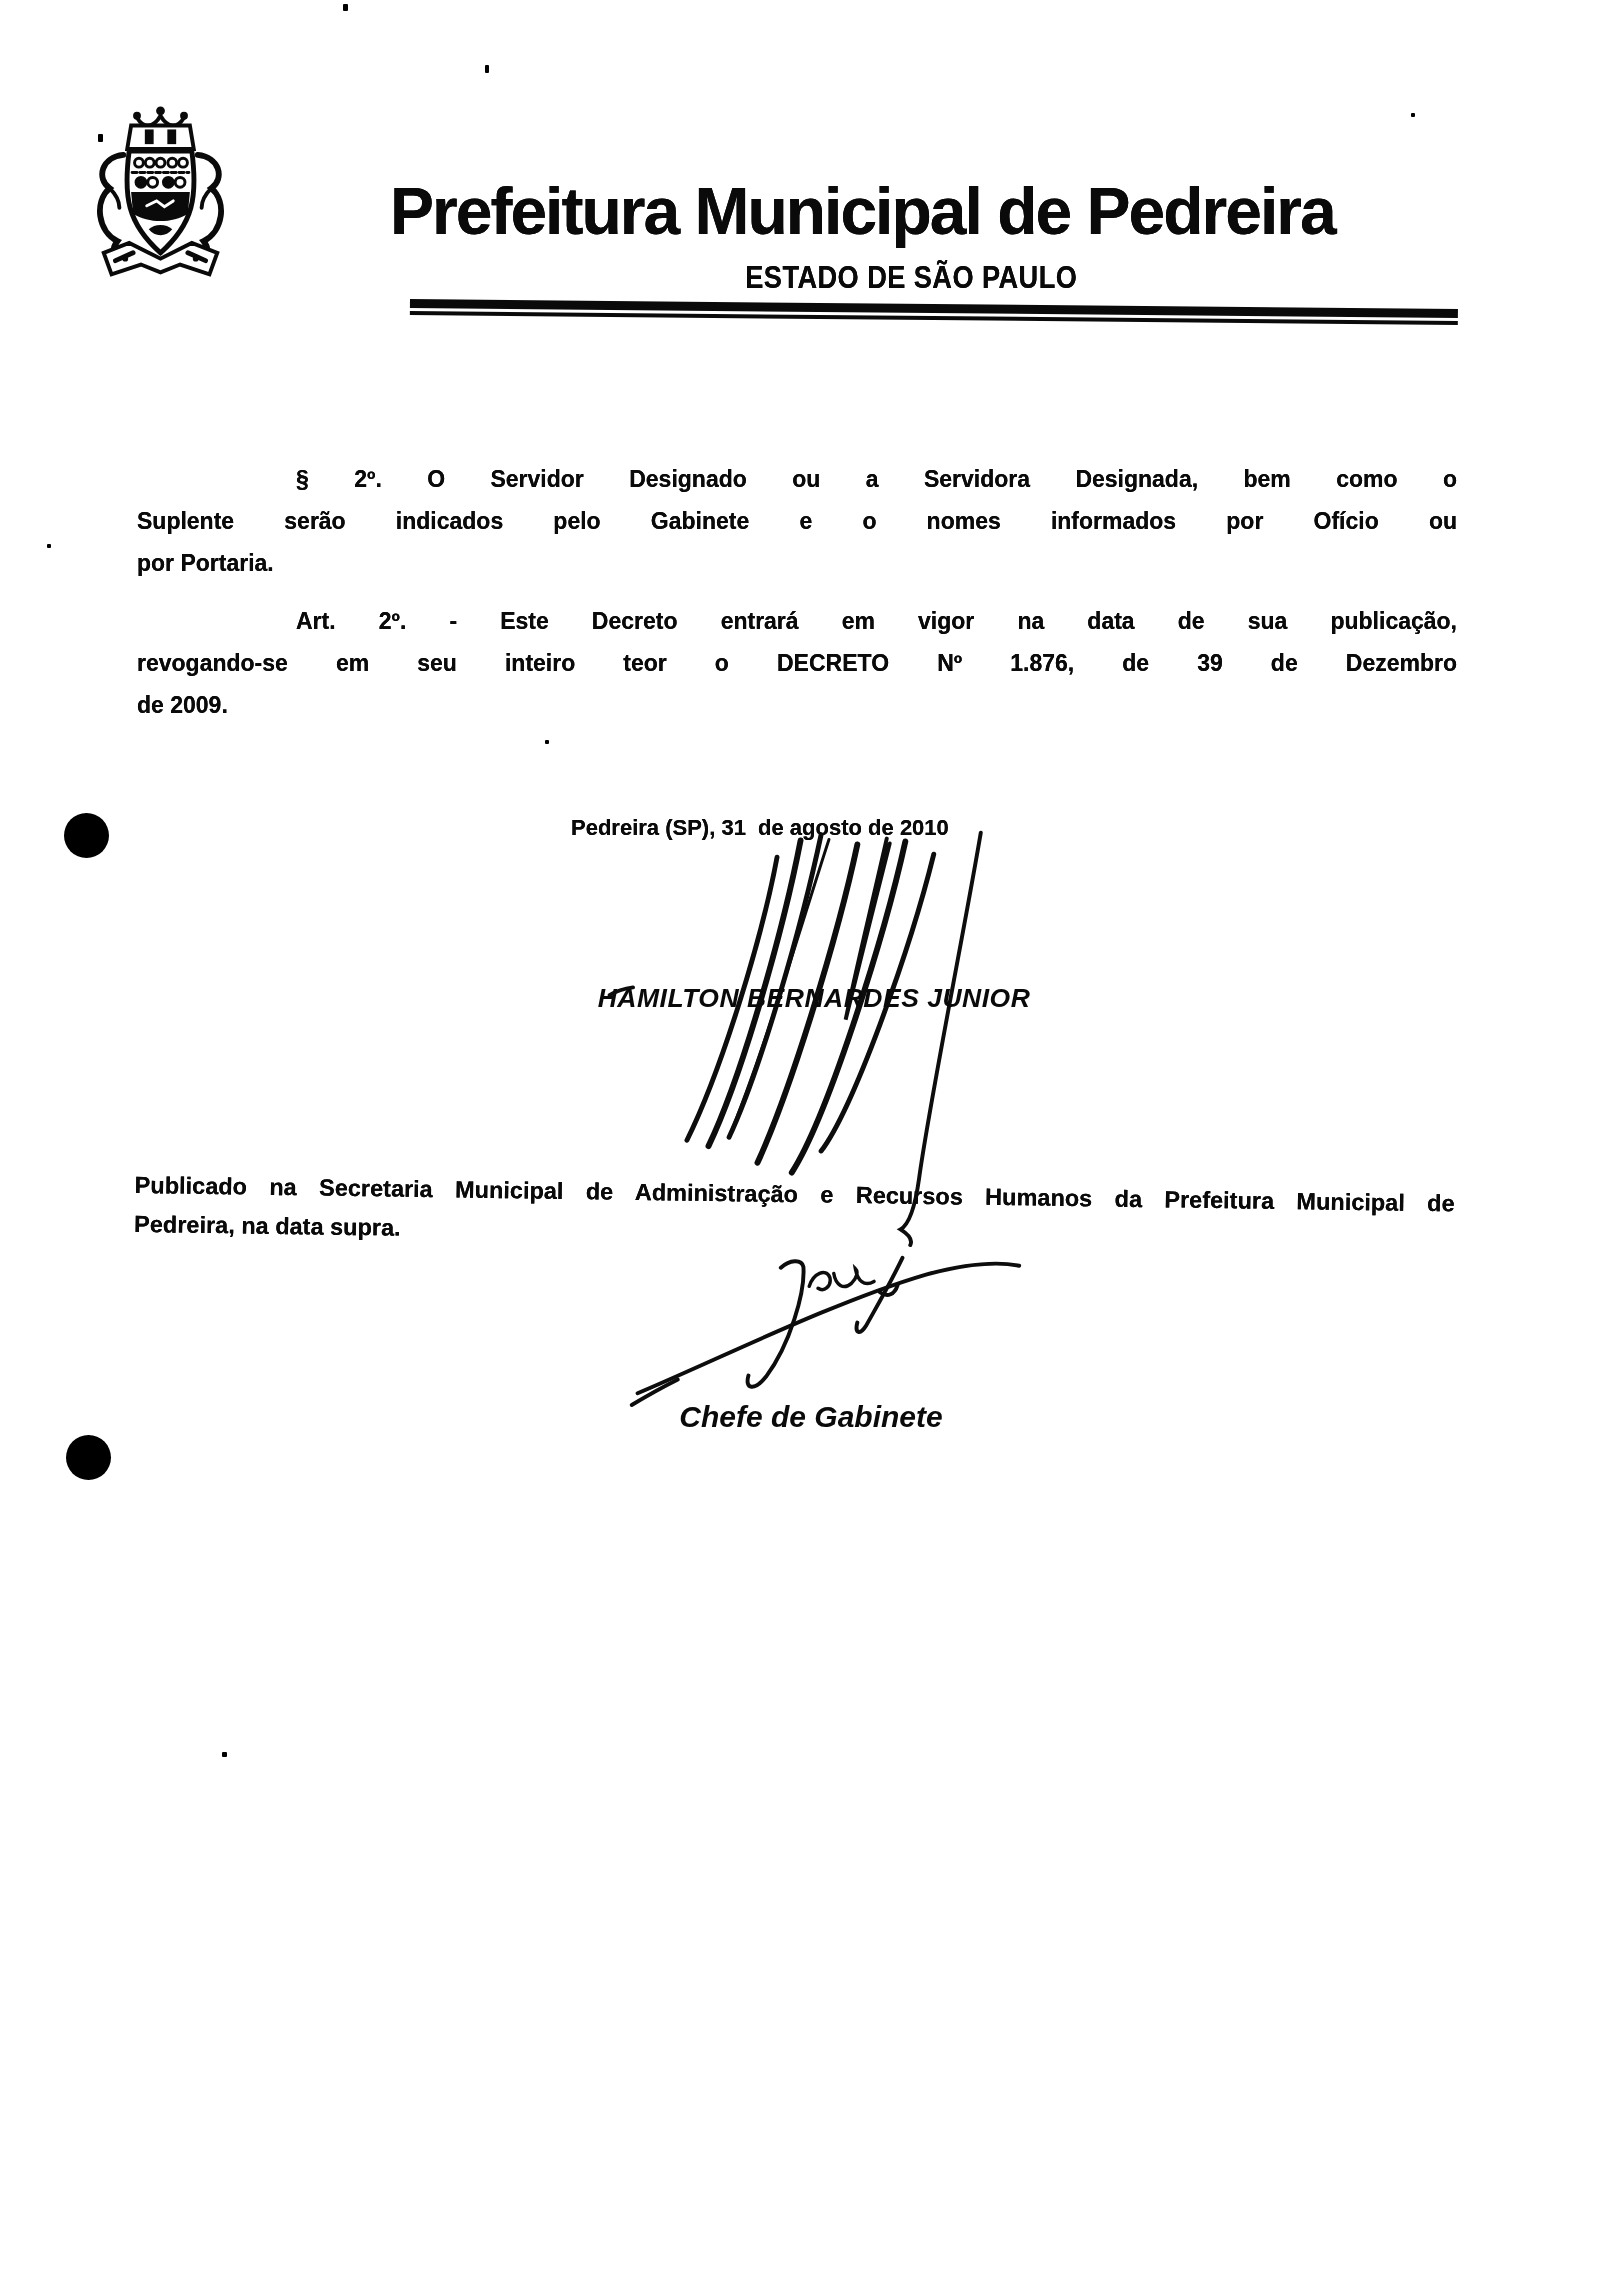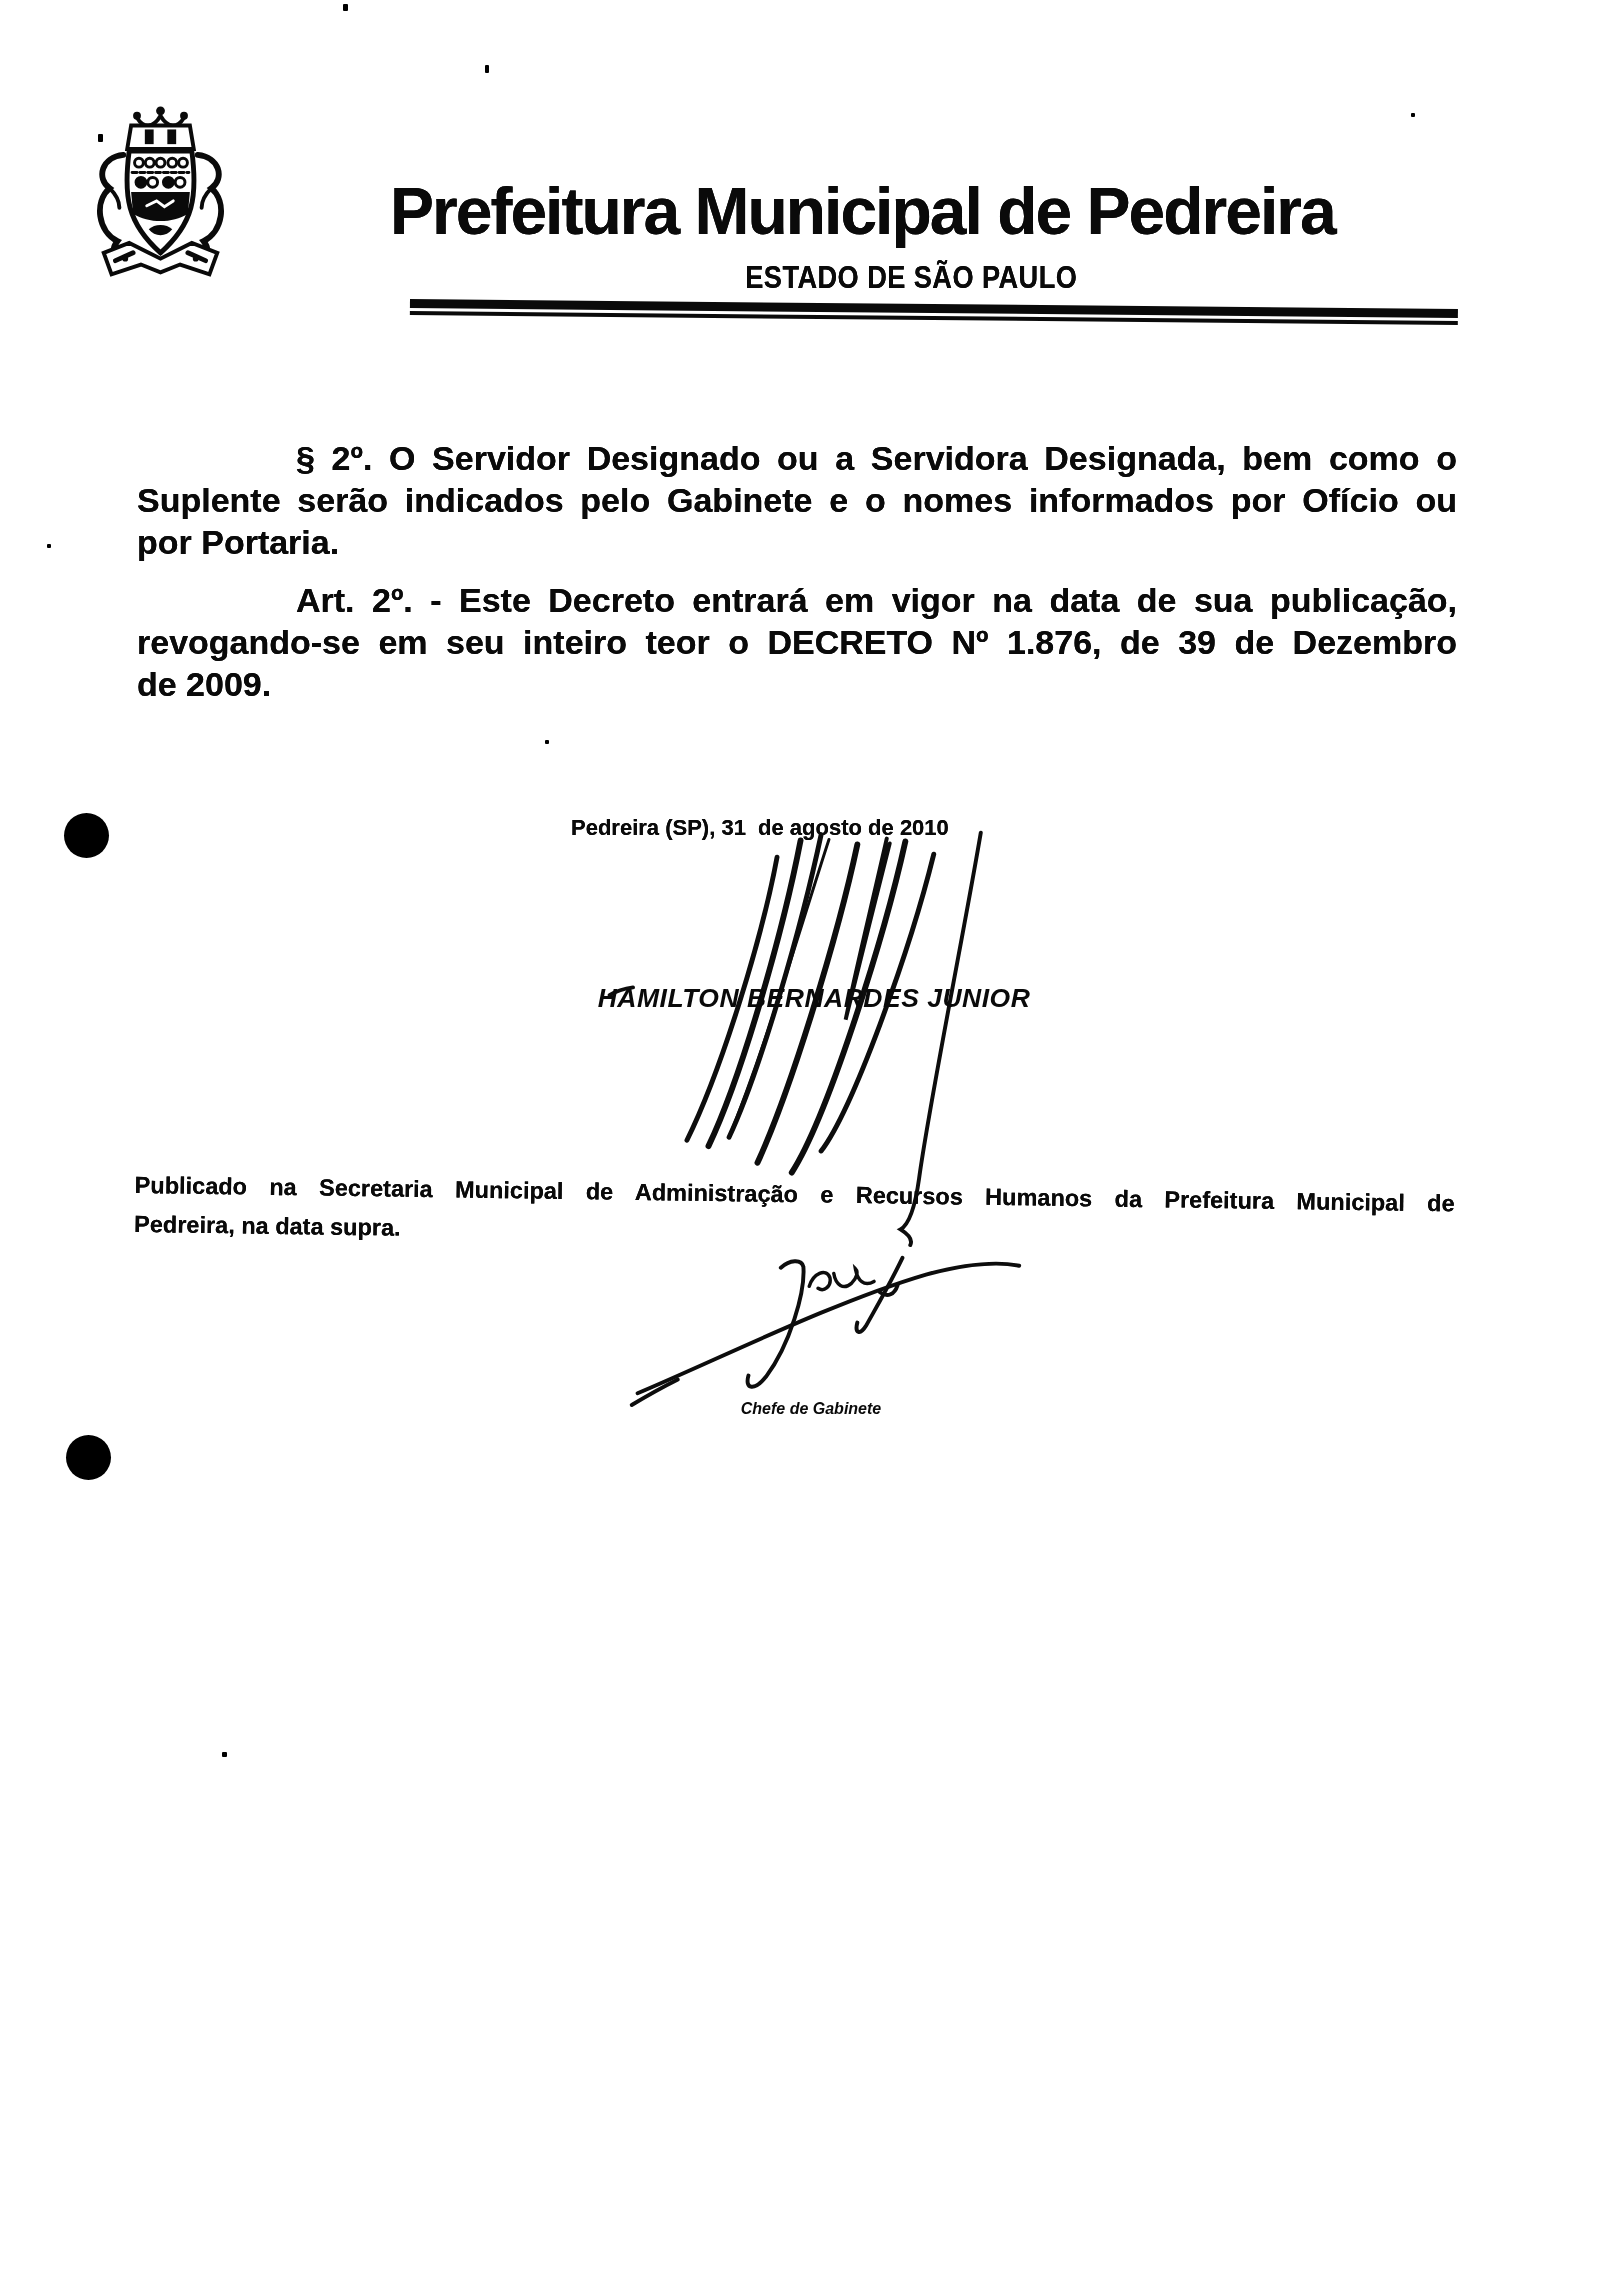--- a/index.html
+++ b/index.html
@@ -22,36 +22,36 @@
   .subtitle-wrap{position:absolute;left:421px;top:259px;width:980px;text-align:center;}
   .subtitle{
     display:inline-block;font-size:32px;font-weight:bold;letter-spacing:0.5px;
     transform:scaleX(0.85);transform-origin:center;
     text-shadow:0 0 0.4px currentColor;white-space:nowrap;
   }
   .rule{position:absolute;left:410px;top:299px;width:1048px;transform:rotate(0.55deg);transform-origin:left top;}
   .rule .r1{height:8.8px;background:#0a0a0a;}
   .rule .r2{height:3.9px;background:#0a0a0a;margin-top:2.9px;}
   
-  .para{position:absolute;width:1320px;left:137px;font-size:34px;font-weight:bold;
-        text-shadow:0 0 0.3px currentColor;}
+  .para{position:absolute;width:1320px;left:137px;font-size:23px;font-weight:bold;
+        text-shadow:0 0 0.3px currentColor;margin-top:21px;}
   .para .line{height:42px;line-height:42px;text-align:justify;text-align-last:justify;white-space:normal;}
   .para .line.first{text-indent:159px;}
   .para .line.last{text-align-last:left;}
   .p1{top:437px;}
   .p2{top:579px;}
   .dateline{
     position:absolute;left:571px;top:815px;font-size:22px;font-weight:bold;
     white-space:pre;text-shadow:0 0 0.3px currentColor;
   }
   .sigblock{position:absolute;width:980px;text-align:center;font-weight:bold;font-style:italic;}
   .sig1-name{left:324px;top:983px;font-size:26.5px;letter-spacing:0.5px;}
   .sig1-role{left:328px;top:1016px;font-size:25.5px;}
   .sig2-name{left:321px;top:1365px;font-size:26.5px;letter-spacing:0.5px;}
-  .sig2-role{left:321px;top:1400px;font-size:16px;}
+  .sig2-role{left:321px;top:1400px;font-size:30px;}
   .pub{
     position:absolute;left:135px;top:1166px;width:1320px;
     font-size:23.5px;font-weight:bold;transform:rotate(0.8deg);transform-origin:left top;
     text-shadow:0 0 0.3px currentColor;
   }
   .pub .line{height:39px;line-height:39px;text-align:justify;text-align-last:justify;}
   .pub .line.last{text-align-last:left;}
   
   .hole{position:absolute;width:45px;height:45px;border-radius:50%;background:#000;}
   .hole.h1{left:64px;top:813px;}

